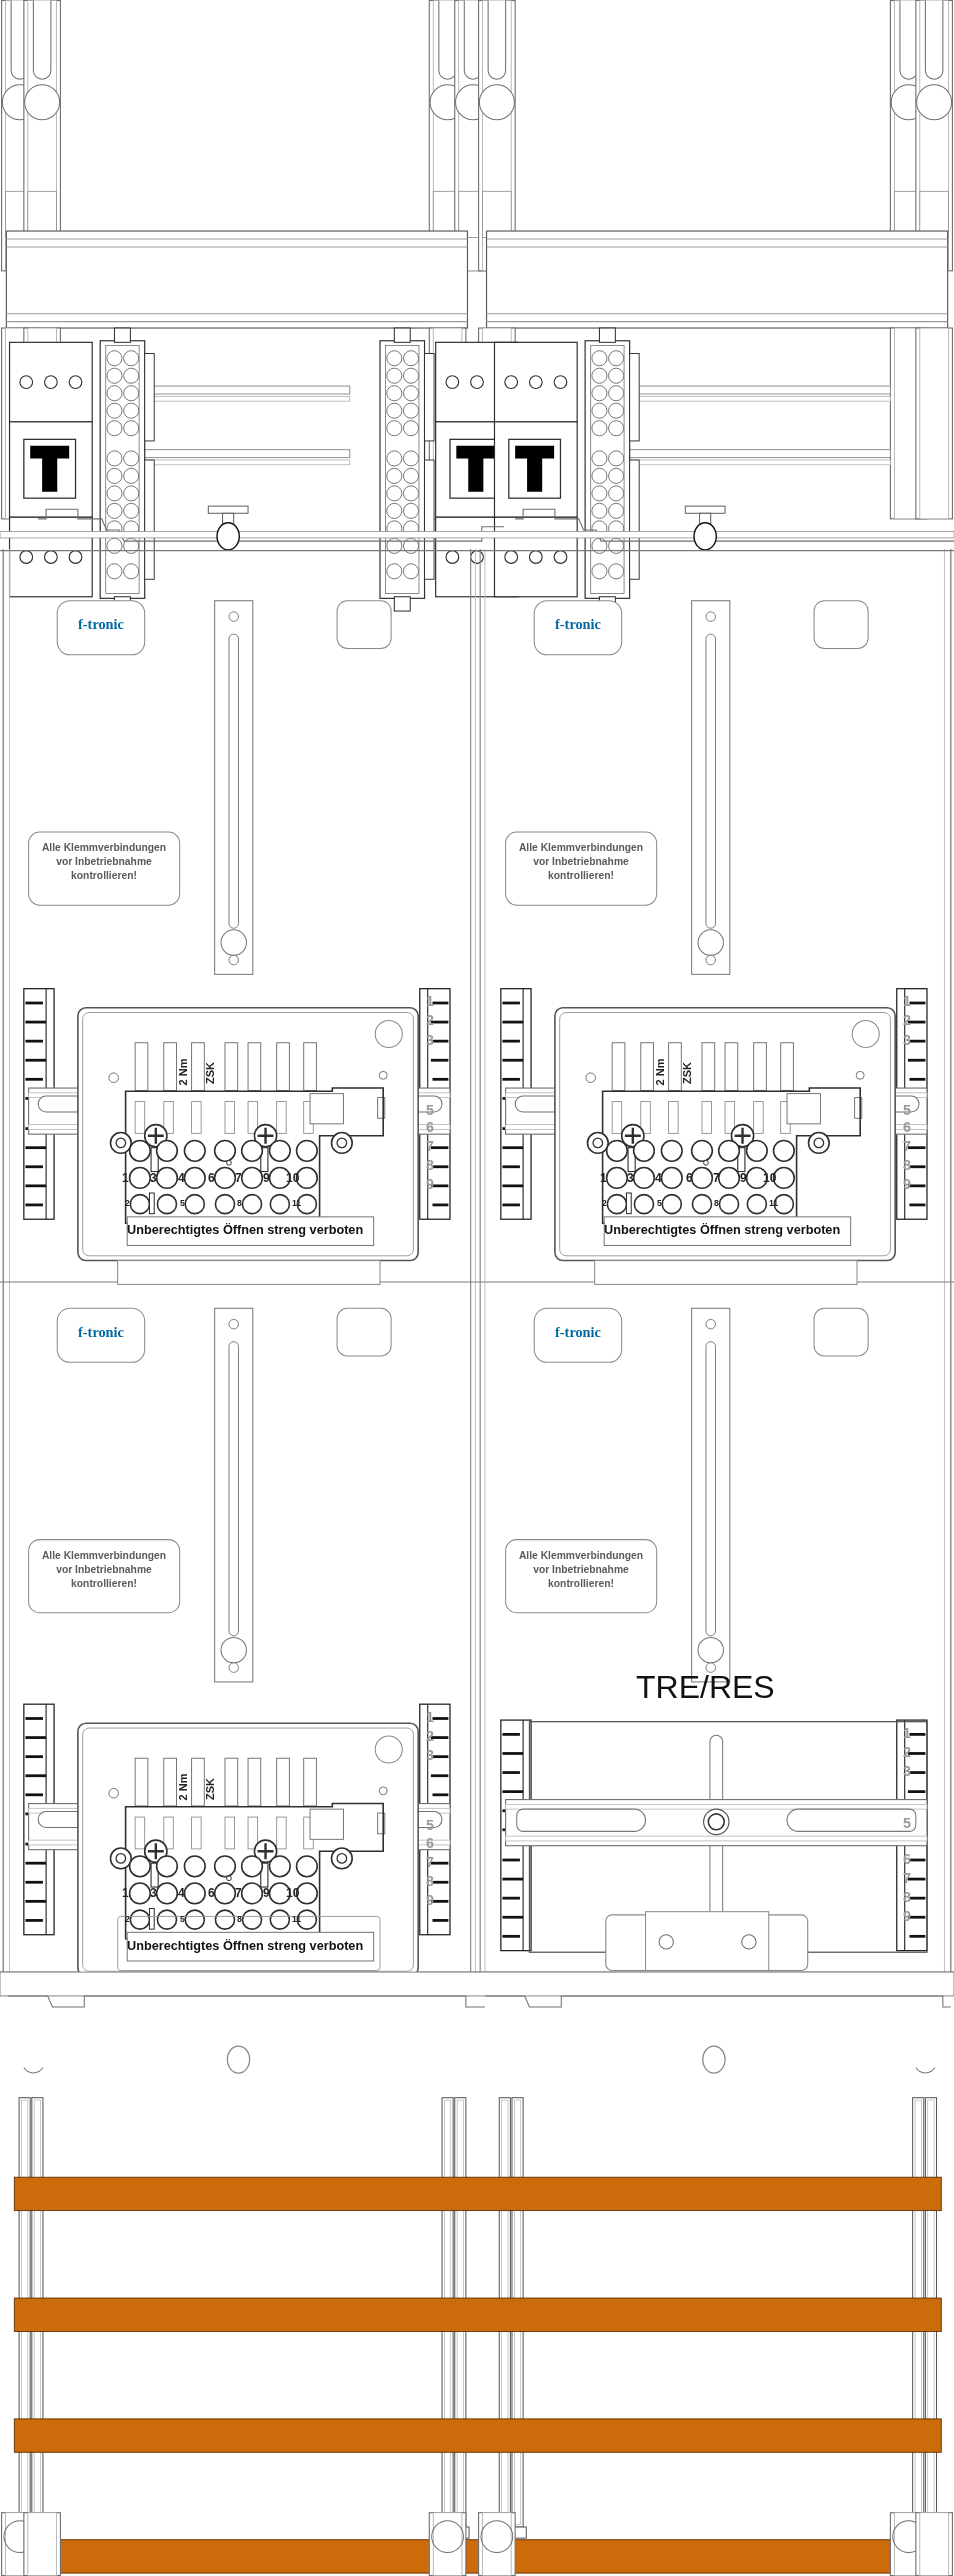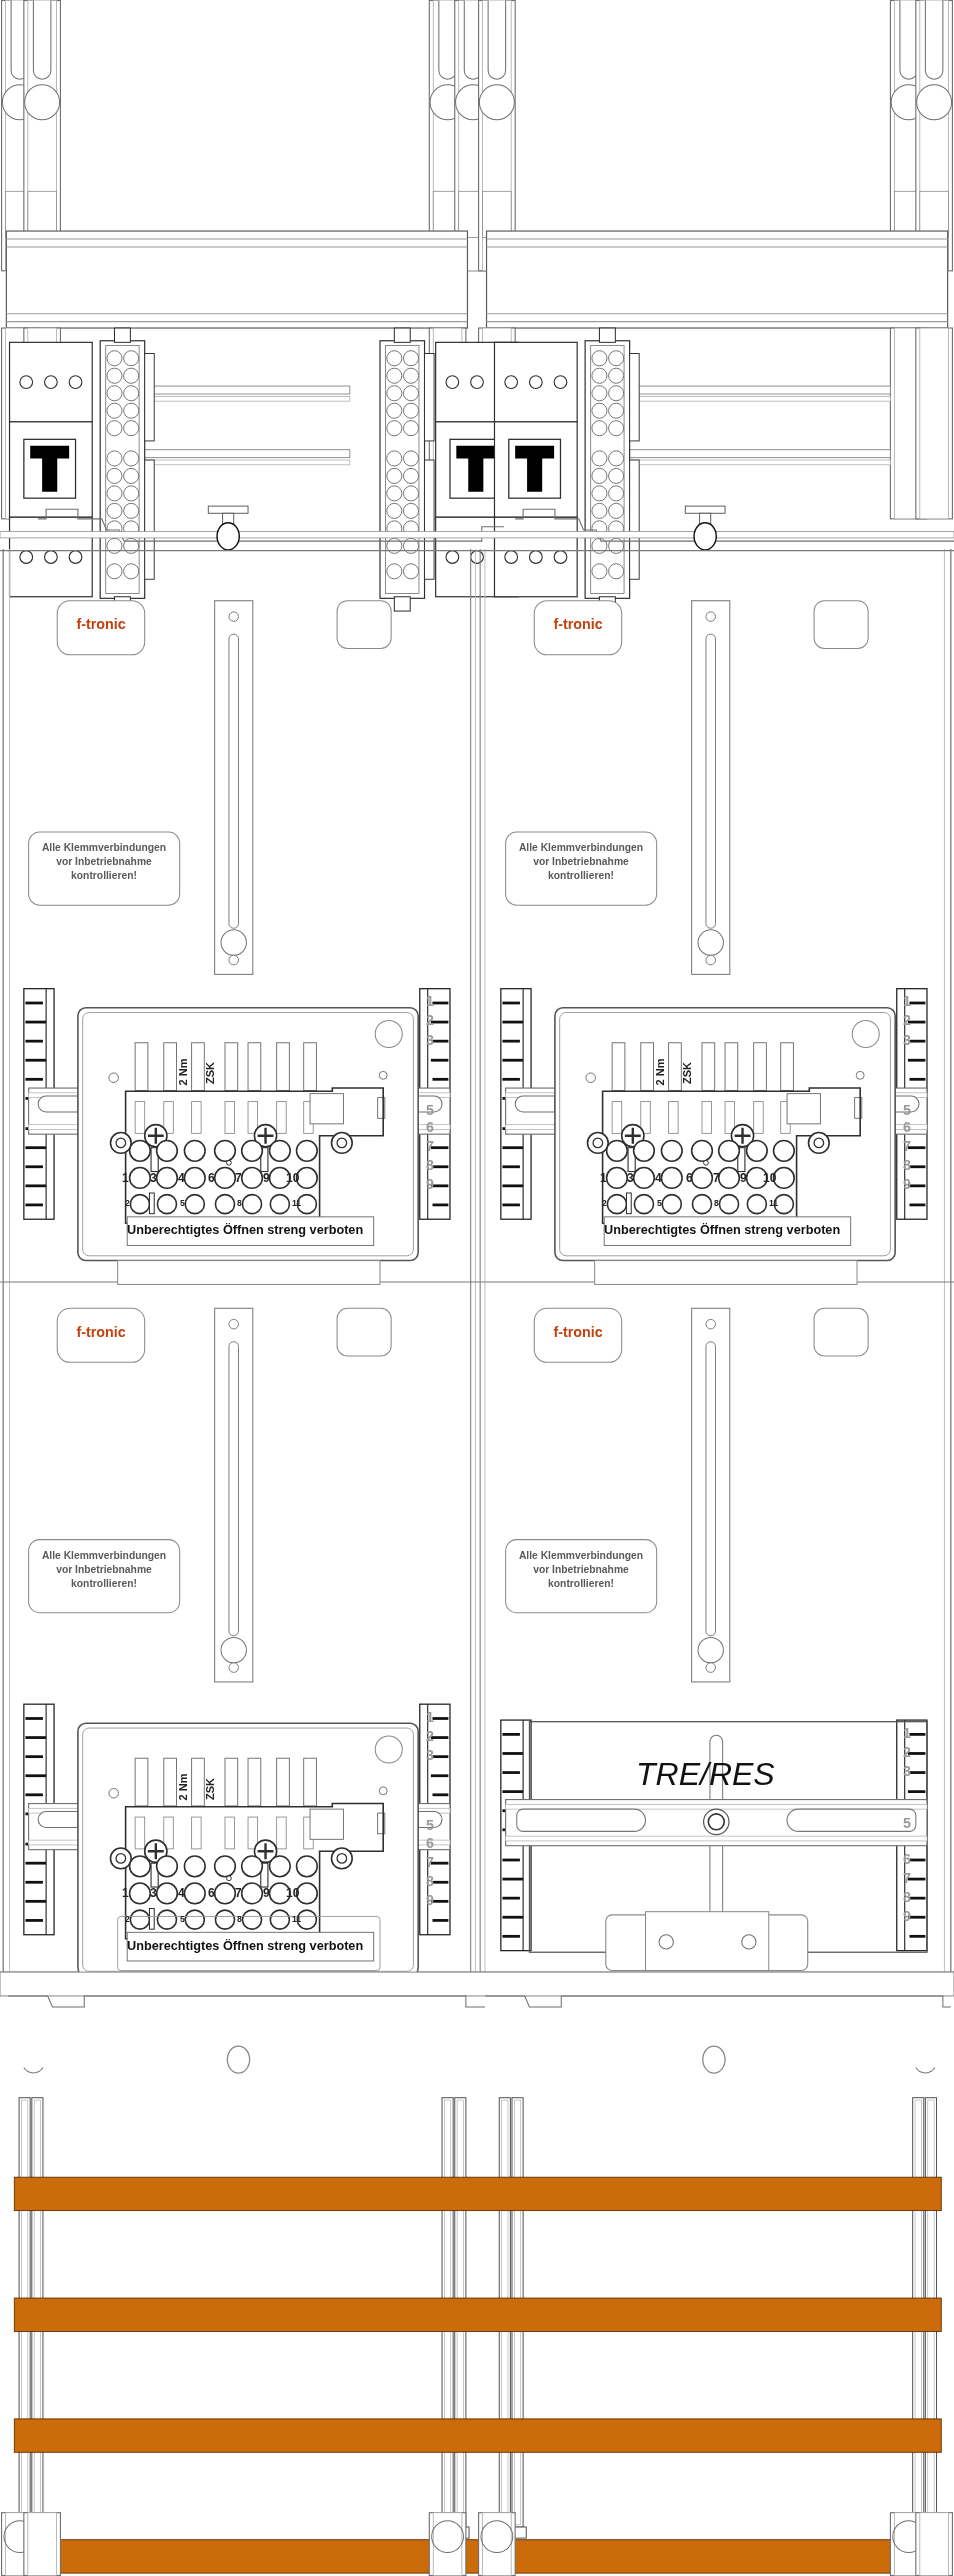--- a/index.html
+++ b/index.html
@@ -3,21 +3,21 @@
 <meta charset="utf-8">
 <title>Zaehlerschrank</title>
 <style>
   html,body{margin:0;padding:0;background:#ffffff;}
   body{font-family:"Liberation Sans",sans-serif;}
   #stage{position:relative;width:954px;height:2576px;background:#ffffff;overflow:hidden;}
   #stage svg{position:absolute;left:0;top:0;}
   .lbl{position:absolute;}
   .tre-label{font-family:"Liberation Sans",sans-serif;font-size:32px;color:#111;letter-spacing:0px;white-space:nowrap;}
   .warn-txt{font-family:"Liberation Sans",sans-serif;font-weight:bold;color:#5a5a5a;text-align:center;line-height:1.35;}
-  .brand-txt{font-family:Liberation Sans, sans-serif;font-weight:bold;color:#c2410c;}
+  .brand-txt{font-family:Liberation Serif, serif;font-weight:bold;color:#0369a1;}
   .seal-txt{font-family:"Liberation Sans",sans-serif;font-weight:bold;color:#111;text-align:left;white-space:nowrap;}
   .term-num{font-family:"Liberation Sans",sans-serif;font-weight:bold;color:#222;}
   .torque-txt{font-family:"Liberation Sans",sans-serif;font-weight:bold;color:#222;transform-origin:center;}
   .scale-num{font-family:"Liberation Sans",sans-serif;color:#9a9a9a;font-weight:bold;}
 </style>
 </head>
 <body>
 
 <div id="stage">
 
@@ -662,21 +662,21 @@
           <rect x="5" y="0" width="36" height="79" fill="#fff" stroke="#a9a9a9" stroke-width="1"></rect>
           <circle cx="23" cy="30" r="20" fill="none" stroke="#6f6f6f" stroke-width="1.3"></circle>
         </g>
     <g transform="translate(1152,3160)">
           <rect x="0" y="0" width="46" height="79" fill="#fff" stroke="#6f6f6f" stroke-width="1.4"></rect>
           <rect x="5" y="0" width="36" height="79" fill="#fff" stroke="#a9a9a9" stroke-width="1"></rect>
         </g>
   </g>
 </svg>
 
-<div class="lbl tre-label" style="left:636px;top:1756px;font-style:italic;">TRE/RES</div>
+<div class="lbl tre-label" style="left:636px;top:1669px;">TRE/RES</div>
 
 <div class="lbl brand-txt" style="left:63px;top:616px;width:76px;font-size:14.3px;text-align:center;">f-tronic</div>
 <div class="lbl brand-txt" style="left:540px;top:616px;width:76px;font-size:14.3px;text-align:center;">f-tronic</div>
 <div class="lbl brand-txt" style="left:63px;top:1324px;width:76px;font-size:14.3px;text-align:center;">f-tronic</div>
 <div class="lbl brand-txt" style="left:540px;top:1324px;width:76px;font-size:14.3px;text-align:center;">f-tronic</div>
 
 <div class="lbl warn-txt" style="left:30px;top:841px;width:148px;font-size:10.3px;">
   <div>Alle Klemmverbindungen</div>
   <div>vor Inbetriebnahme</div>
   <div>kontrollieren!</div>

